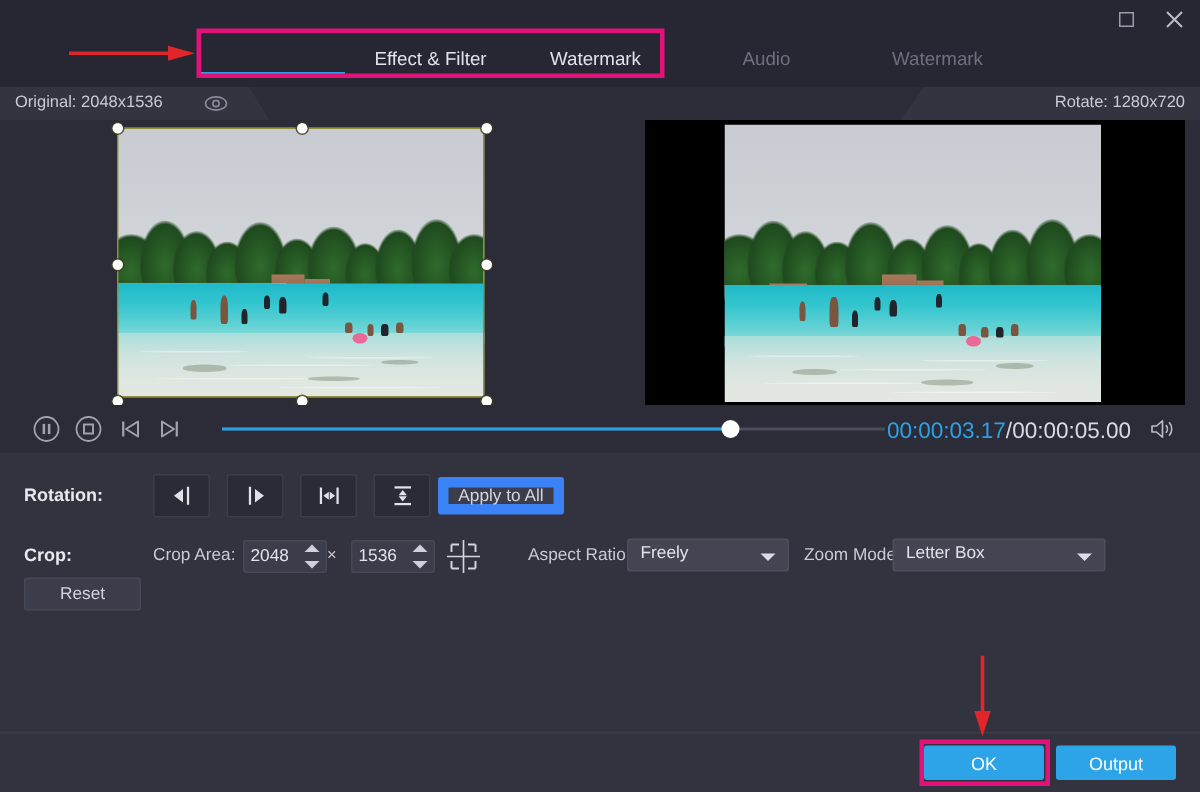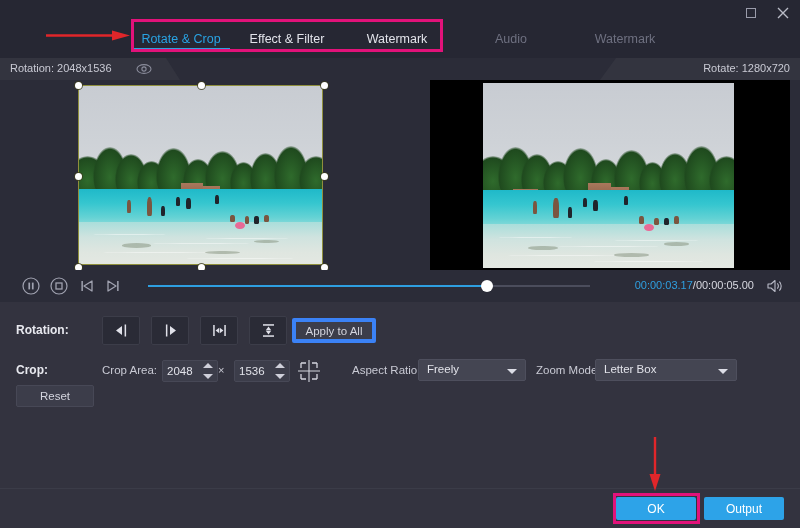--- a/index.html
+++ b/index.html
@@ -178,21 +178,21 @@
     position: absolute; left: 0; top: 0; height: 2px;
     width: 340px; background: #2e9fe0;
   }
   .seek-knob {
     position: absolute; left: 333px; top: -5px;
     width: 12px; height: 12px; border-radius: 50%;
     background: #ffffff; cursor: pointer;
   }
   .timecode {
     position: absolute; right: 46px; top: 9px;
-    font-size: 11px; font-family: "Liberation Sans", sans-serif;
+    font-size: 15px; font-family: "Liberation Sans", sans-serif;
     white-space: nowrap;
   }
   .tc-cur { color: #2e9fe0; }
   .tc-rest { color: #d7d8e0; }
   .vol-icon {
     position: absolute; right: 16px; top: 8px;
     width: 18px; height: 16px; cursor: pointer;
   }
 
   
@@ -208,21 +208,21 @@
   }
   .rot-btn {
     position: absolute; top: 316px; width: 38px; height: 29px;
     background: #2a2b36; border: 1px solid #3c3d49; border-radius: 2px;
     cursor: pointer;
     display: flex; align-items: center; justify-content: center;
   }
   .apply-all {
     position: absolute; left: 292px; top: 318px;
     width: 84px; height: 25px;
-    background: #3c3d4a; border: 4px solid #3b82f6; border-radius: 2px;
+    background: #3c3d4a; border: 7px solid #3b82f6; border-radius: 2px;
     color: #d4d5de; font-size: 11.5px;
     display: flex; align-items: center; justify-content: center;
     cursor: pointer;
   }
   .spin {
     position: absolute; top: 360px; height: 22px; width: 56px;
     background: #3c3d4a; border: 1px solid #474856; border-radius: 2px;
     cursor: text;
   }
   .spin input {
@@ -314,23 +314,20 @@
         <div class="wc-max-sq"></div>
       </div>
       <div class="wc">
         <svg width="14" height="14" viewBox="0 0 14 14">
           <path d="M2 2 L12 12 M12 2 L2 12" stroke="#b9bbc7" stroke-width="1.4" fill="none"></path>
         </svg>
       </div>
     </div>
 
     <div class="tabs">
-      <div class="tab active" style="left:140px; width:82px;">
-        <span>Rotate &amp; Crop</span>
-      </div>
       <div class="tab normal" style="left:243px; width:88px;">
         <span>Effect &amp; Filter</span>
       </div>
       <div class="tab disabled" style="left:480px; width:62px;">
         <span>Audio</span>
       </div>
       <div class="tab normal" style="left:357px; width:80px;">
         <span>Watermark</span>
       </div>
       <div class="tab disabled" style="left:593px; width:64px;">
@@ -343,21 +340,21 @@
     <svg class="arrow-tabs" viewBox="0 0 84 11">
       <path d="M0 5.5 H70" stroke="#e0262a" stroke-width="2.4" fill="none"></path>
       <path d="M84 5.5 L66 0.5 L66 10.5 Z" fill="#e0262a"></path>
     </svg>
   </div>
 
   <div class="infobar">
     <div class="info-left-shape"></div>
     <div class="info-right-shape"></div>
 
-    <div class="info-orig">Rotation: 2048x1536</div>
+    <div class="info-orig">Original: 2048x1536</div>
 
     <div class="eye-icon-wrap">
       <svg width="16" height="14" viewBox="0 0 16 14">
         <ellipse cx="8" cy="7" rx="7" ry="4.4" fill="none" stroke="#8a8c9b" stroke-width="1.1"></ellipse>
         <circle cx="8" cy="7" r="2.1" fill="none" stroke="#8a8c9b" stroke-width="1.1"></circle>
       </svg>
     </div>
 
     <div class="info-out">Rotate: 1280x720</div>
   </div>

